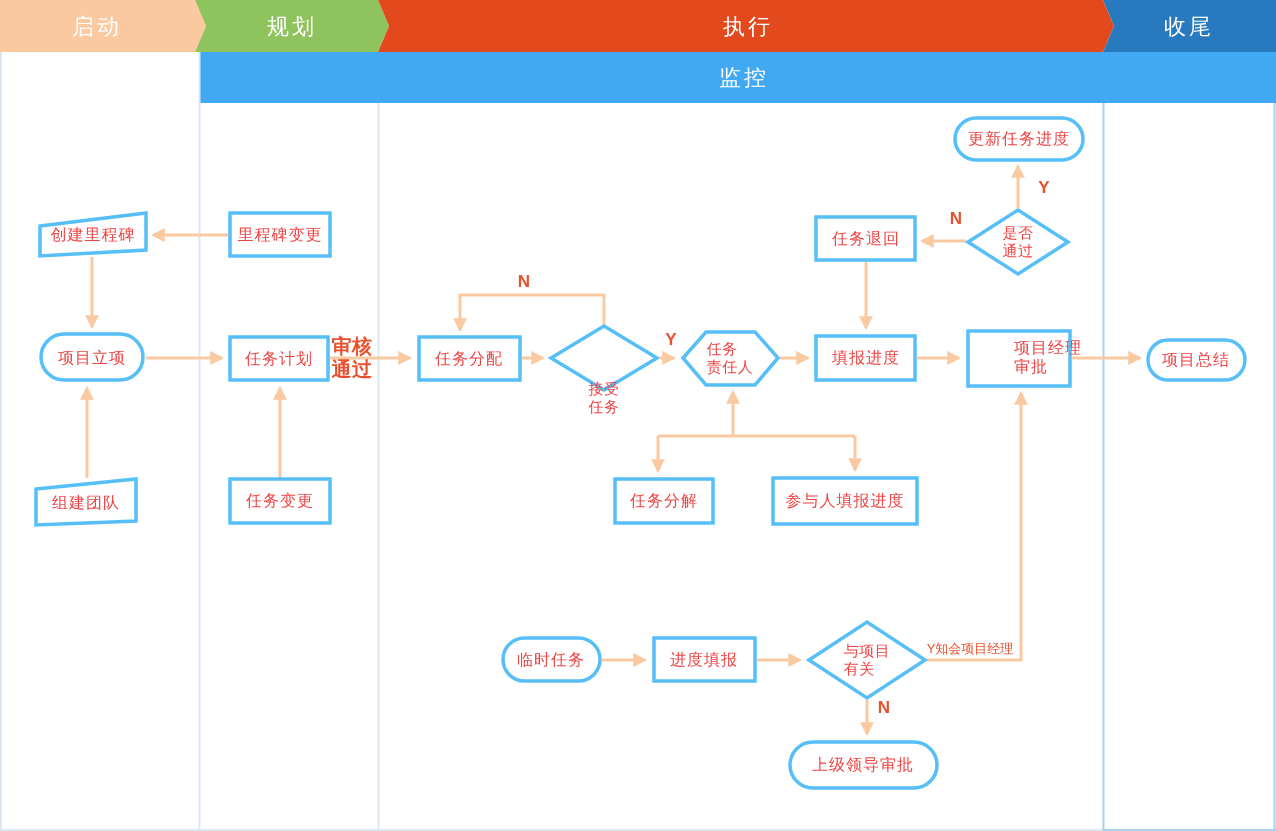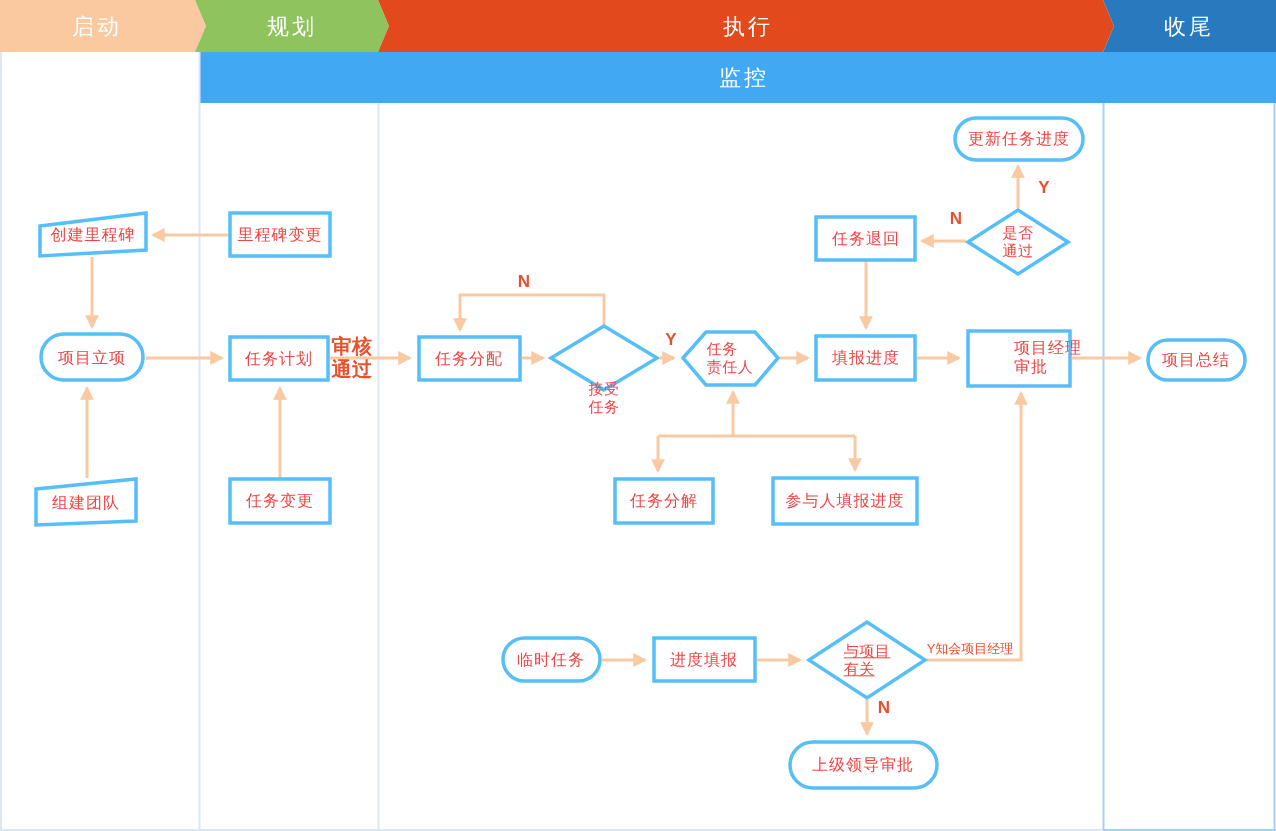--- a/index.html
+++ b/index.html
@@ -126,21 +126,21 @@
   <div class="node-label small" style="left:1018px;top:242px;">是否
 通过</div>
   <div class="node-label" style="left:1019px;top:139px;">更新任务进度</div>
   <div class="node-label" style="left:1019px;top:358px;margin-left:29px;">项目经理
 审批</div>
   <div class="node-label" style="left:1196px;top:360px;">项目总结</div>
   <div class="node-label" style="left:664px;top:501px;">任务分解</div>
   <div class="node-label" style="left:845px;top:501px;">参与人填报进度</div>
   <div class="node-label" style="left:551px;top:660px;">临时任务</div>
   <div class="node-label" style="left:704px;top:660px;">进度填报</div>
-  <div class="node-label small" style="left:867px;top:660px;text-decoration:underline;">与项目
+  <div class="node-label small" style="left:867px;top:660px;">与项目
 有关</div>
   <div class="node-label" style="left:863px;top:765px;">上级领导审批</div>
 
   <div class="edge-label cn" style="left:352px;top:358px;">审核
 通过</div>
   <div class="edge-label" style="left:524px;top:282px;">N</div>
   <div class="edge-label" style="left:671px;top:340px;">Y</div>
   <div class="edge-label" style="left:956px;top:219px;">N</div>
   <div class="edge-label" style="left:1044px;top:188px;">Y</div>
   <div class="edge-label tiny" style="left:970px;top:649px;">Y知会项目经理</div>

